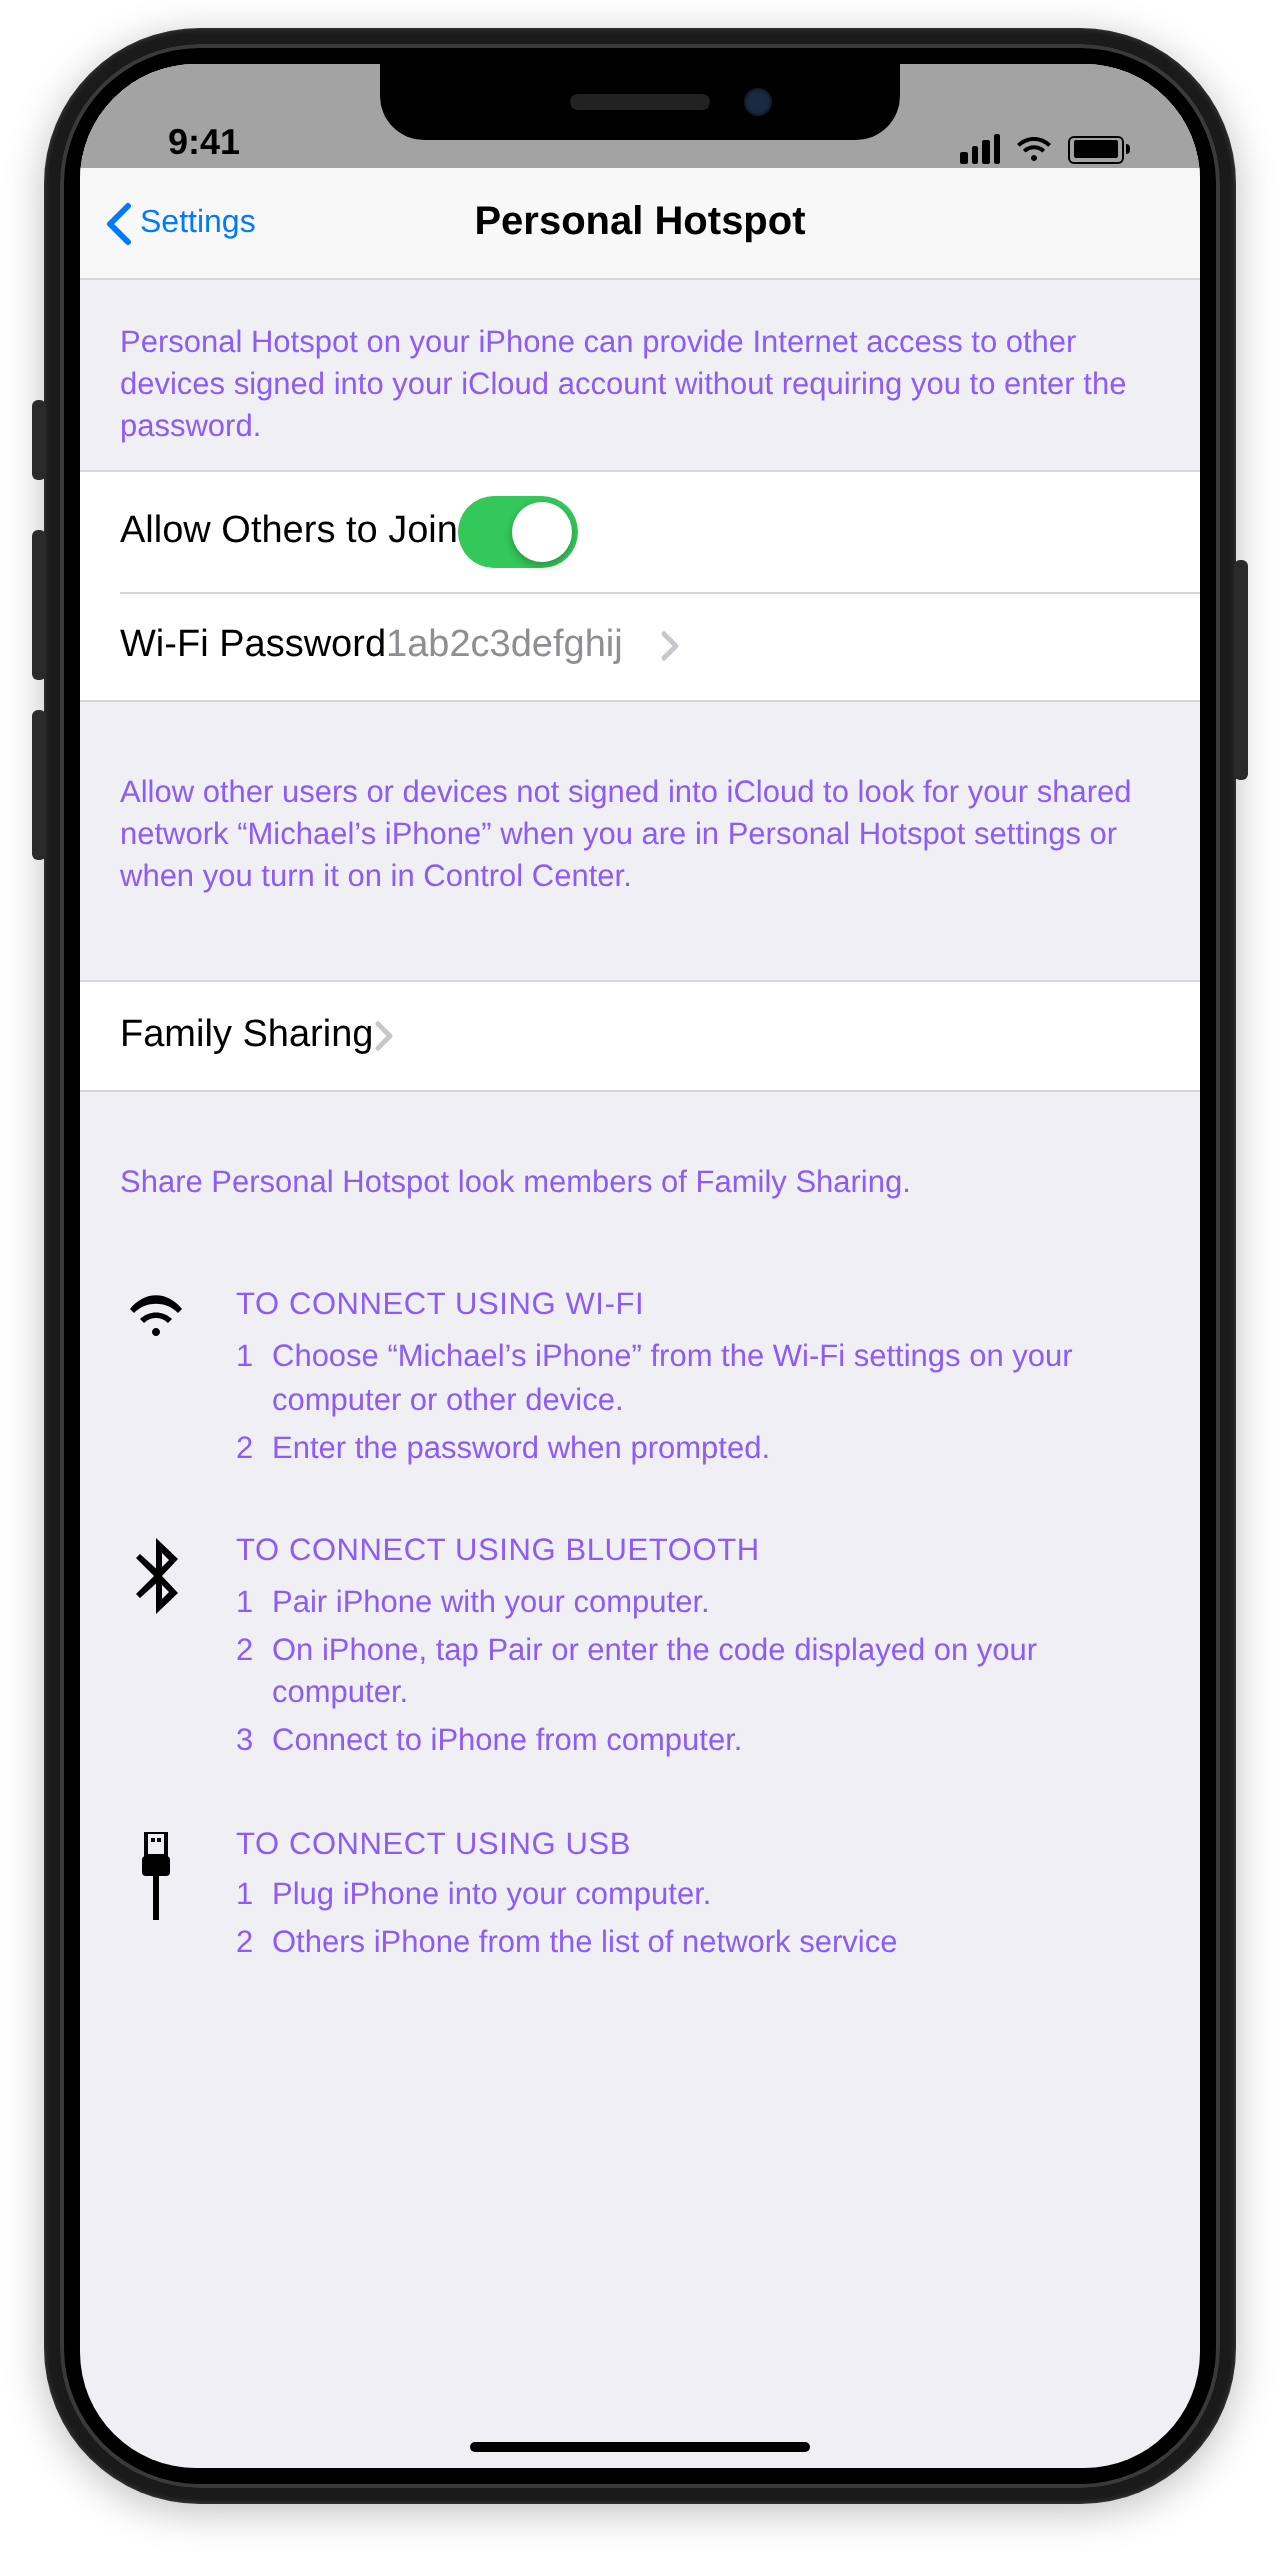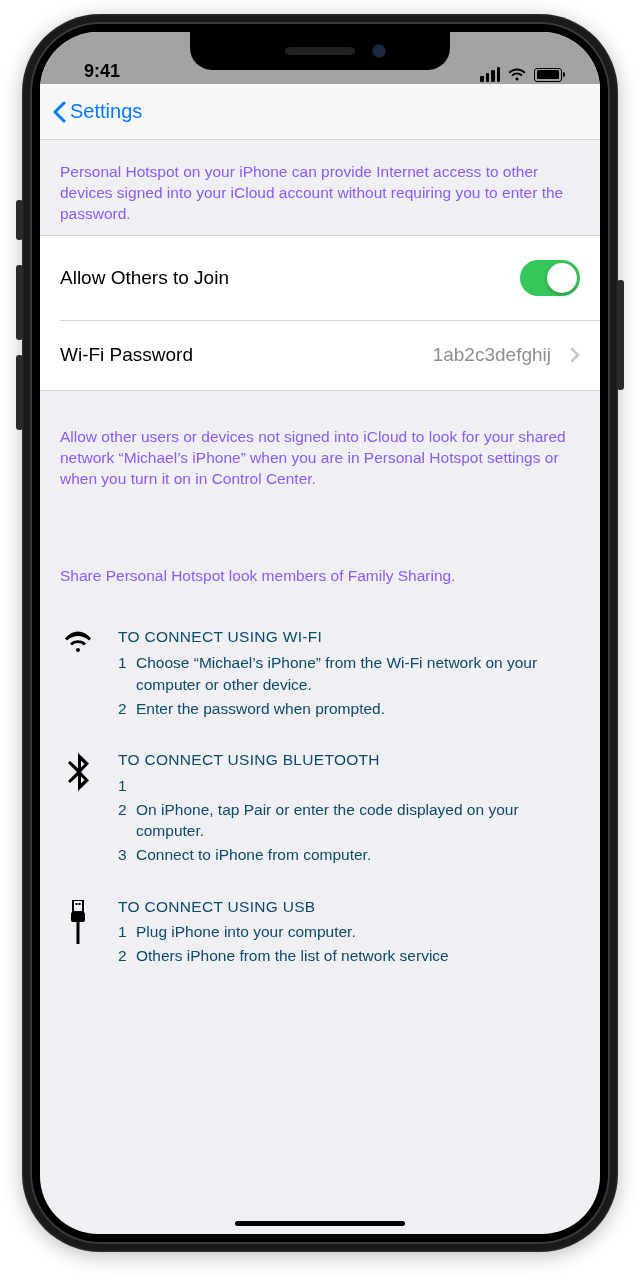--- a/index.html
+++ b/index.html
@@ -110,23 +110,23 @@
   .nav-bar {
     height: 56px;
     background: #f8f8f8;
     border-bottom: 1px solid #d6d6d9;
     display: flex;
     align-items: center;
     position: relative;
     padding: 0 12px;
   }
   .back-btn {
-    display: flex; align-items: flex-end;
+    display: flex; align-items: center;
     color: #007aff;
-    font-size: 20px;
+    font-size: 16px;
     gap: 4px;
     cursor: pointer;
   }
   .chevron-back {
     width: 14px; height: 22px;
   }
   .nav-title {
     position: absolute;
     left: 0; right: 0;
     text-align: center;
@@ -148,24 +148,23 @@
   }
   .group-desc.tight { padding-top: 8px; margin-top: 28px; }
 
   .cell-group {
     background: #fff;
     border-top: 1px solid #d6d6d9;
     border-bottom: 1px solid #d6d6d9;
   }
   .cell {
     min-height: 54px;
-    padding: 24px 20px;
+    padding: 12px 20px;
     display: flex;
     align-items: center;
-    justify-content: space-between;
     font-size: 19px;
     position: relative;
   }
   .cell + .cell::before {
     content:"";
     position:absolute; left:20px; right:0; top:0;
     height:1px; background:#d6d6d9;
   }
   .cell-label { color:#000; }
   .cell-right { display:flex; align-items:center; gap:19px; color:#8e8e93; font-size:19px;}
@@ -190,21 +189,21 @@
     display:flex; gap: 22px;
     padding: 20px 0 8px;
   }
   .instr-icon {
     width: 36px;
     flex: 0 0 36px;
     display:flex;
     justify-content:center;
     padding-top:4px;
   }
-  .instr-body { flex:1; color:#0c4a6e; font-size:15.5px; line-height:1.4;}
+  .instr-body { flex:1; color:#8b5cf6; font-size:15.5px; line-height:1.4;}
   .instr-heading {
     text-transform: uppercase;
     letter-spacing: 0.3px;
     margin-bottom: 4px;
   }
   .instr-step { display:flex; gap:6px; margin-bottom:2px;}
   .instr-num { flex: 0 0 12px; }
 
   .home-indicator {
     position:absolute; bottom:8px; left:50%; transform:translateX(-50%);
@@ -253,20 +252,21 @@
     </div>
   </div>
 
   <div class="nav-bar">
     <div class="back-btn">
       <svg class="chevron-back" viewBox="0 0 14 22">
           <path d="M12 2L3 11l9 9" stroke="#007aff" stroke-width="3" fill="none" stroke-linecap="round" stroke-linejoin="round"></path>
         </svg>
       <span>Settings</span>
     </div>
+    <div class="nav-title">Personal Hotspot</div>
   </div>
 
   <div class="content">
 
     <div class="group-desc">Personal Hotspot on your iPhone can provide Internet access to other devices signed into your iCloud account without requiring you to enter the password.</div>
 
     <div class="cell-group">
       <div class="cell">
         <div class="cell-label">Allow Others to Join</div>
         <div class="switch">
@@ -281,54 +281,65 @@
               <path d="M2 2l6 6-6 6" stroke="#c7c7cc" stroke-width="2.5" fill="none" stroke-linecap="round" stroke-linejoin="round"></path>
             </svg>
         </div>
       </div>
     </div>
 
     <div class="group-desc tight">Allow other users or devices not signed into iCloud to look for your shared network “Michael’s iPhone” when you are in Personal Hotspot settings or when you turn it on in Control Center.</div>
 
     <div style="height:30px"></div>
 
+    <div class="cell-group">
+      <div class="cell">
+        <div class="cell-label">Family Sharing</div>
+        <div class="cell-right">
+          <svg class="chevron-right" viewBox="0 0 10 16">
+              <path d="M2 2l6 6-6 6" stroke="#c7c7cc" stroke-width="2.5" fill="none" stroke-linecap="round" stroke-linejoin="round"></path>
+            </svg>
+        </div>
+      </div>
+    </div>
 
     <div class="group-desc tight">Share Personal Hotspot look members of Family Sharing.</div>
 
     <div class="instructions">
 
       <div class="instr-block">
         <div class="instr-icon">
           <svg width="32" height="24" viewBox="0 0 32 24">
               <path d="M16 22c1.1 0 2-.9 2-2s-.9-2-2-2-2 .9-2 2 .9 2 2 2zm-6-6.5c3.3-3.3 8.7-3.3 12 0l2-2c-4.4-4.4-11.6-4.4-16 0l2 2zM5 10.5c6.1-6.1 15.9-6.1 22 0l2-2C21.8-.7 10.2-.7 3 8.5l2 2z" fill="#000"></path>
             </svg>
         </div>
         <div class="instr-body">
           <div class="instr-heading">TO CONNECT USING WI-FI</div>
           <div class="instr-step">
               <span class="instr-num">1</span>
-              <span>Choose “Michael’s iPhone” from the Wi-Fi network on your computer or other device.</span>
+              <span>Choose “Michael’s iPhone” from the Wi-Fi settings on your computer or other device.</span>
             </div>
           <div class="instr-step">
               <span class="instr-num">2</span>
               <span>Enter the password when prompted.</span>
             </div>
         </div>
       </div>
 
       <div class="instr-block">
         <div class="instr-icon">
           <svg width="24" height="38" viewBox="0 0 24 38">
               <path d="M12 0v15.2L4 8l-2 2 9 9-9 9 2 2 8-7.2V38l11-10.5L15 19l8-8.5L12 0zm3 7.5L18.5 11 15 14.5v-7zm0 23v-7l3.5 3.5L15 30.5z" fill="#000"></path>
             </svg>
         </div>
         <div class="instr-body">
           <div class="instr-heading">TO CONNECT USING BLUETOOTH</div>
           <div class="instr-step">
               <span class="instr-num">1</span>
+              <span>Pair iPhone with your computer.</span>
             </div>
           <div class="instr-step">
               <span class="instr-num">2</span>
               <span>On iPhone, tap Pair or enter the code displayed on your computer.</span>
             </div>
           <div class="instr-step">
               <span class="instr-num">3</span>
               <span>Connect to iPhone from computer.</span>
             </div>
         </div>

